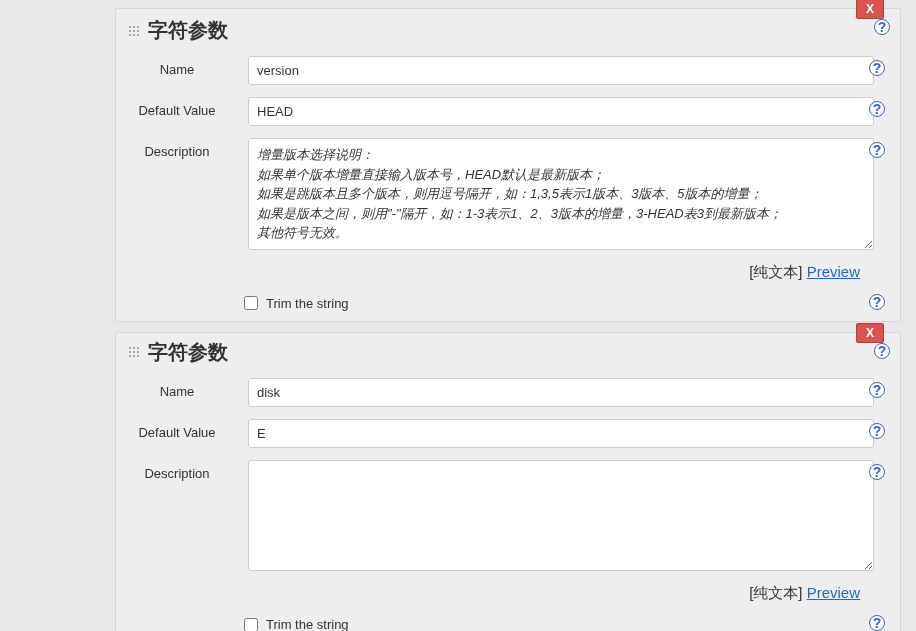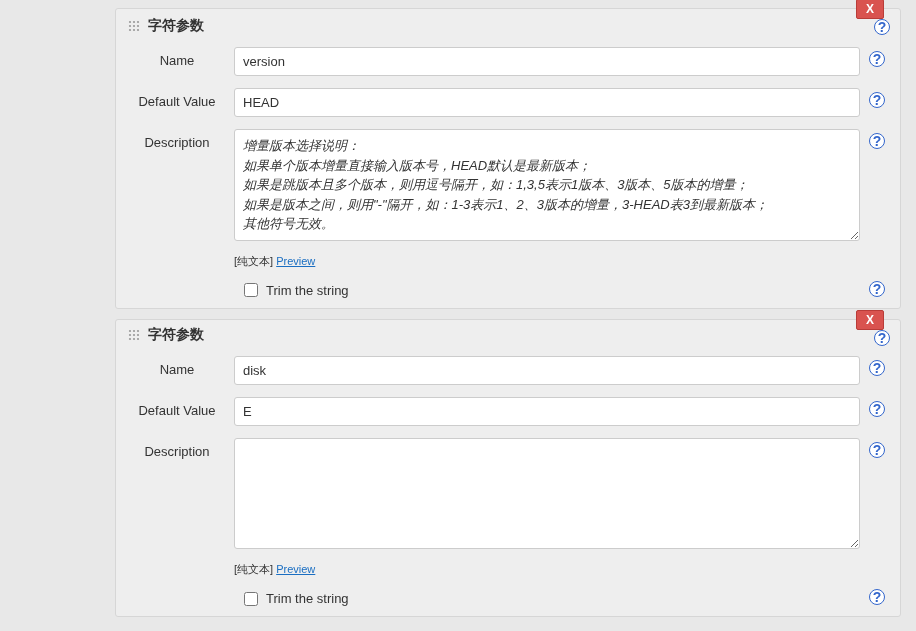--- a/index.html
+++ b/index.html
@@ -46,21 +46,21 @@
       margin-right: 8px;
       position: relative;
       color: #999;
       font-size: 14px;
       line-height: 12px;
       letter-spacing: -1px;
     }
     .drag-icon svg { display: block; }
     .section-title {
       font-weight: bold;
-      font-size: 14px;
+      font-size: 20px;
       color: #333;
     }
     .delete-btn {
       position: absolute;
       top: -10px;
       right: 16px;
       background: #d9534f;
       color: #fff;
       border: 1px solid #b93c38;
       border-radius: 2px;
@@ -112,38 +112,40 @@
     }
     .form-control {
       width: 100%;
       padding: 6px 8px;
       border: 1px solid #ccc;
       border-radius: 3px;
       font-size: 13px;
       font-family: inherit;
       background: #fff;
       color: #333;
+      margin-left: 14px;
     }
     textarea.form-control {
       resize: both;
       min-height: 95px;
       line-height: 1.5;
       font-style: italic;
     }
     .row-help {
       position: absolute;
       right: 5px;
       top: 4px;
     }
     .sub-row {
       padding-left: 118px;
       padding-right: 40px;
       padding-top: 4px;
       padding-bottom: 8px;
-      font-size: 11px;
+      font-size: 15px;
+      text-align: right;
     }
     .sub-row .link-plain {
       color: #333;
     }
     .sub-row a {
       color: #1a6ec2;
       text-decoration: underline;
       cursor: pointer;
     }
     .trim-row {

